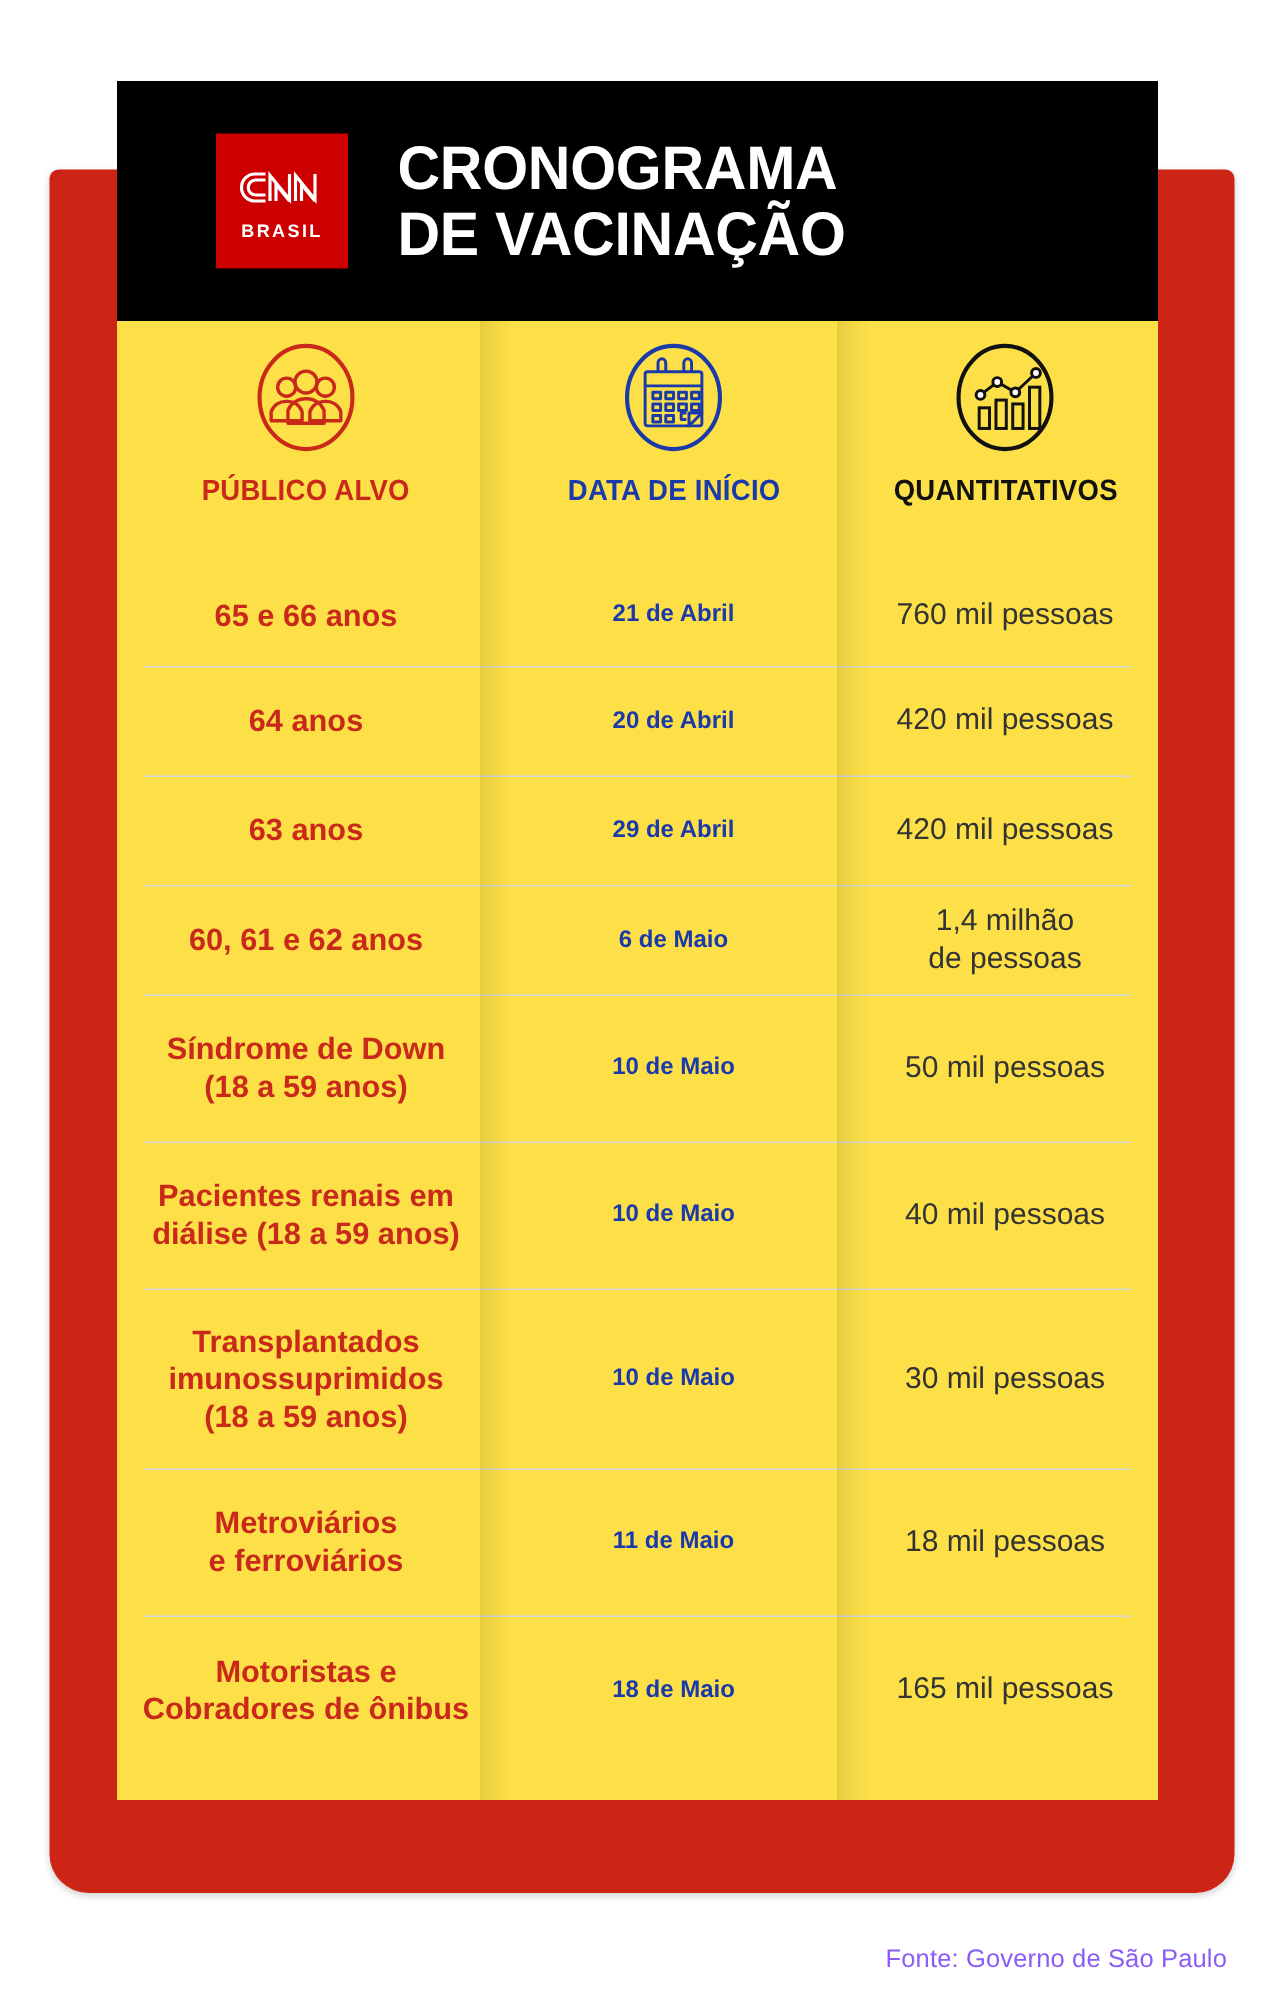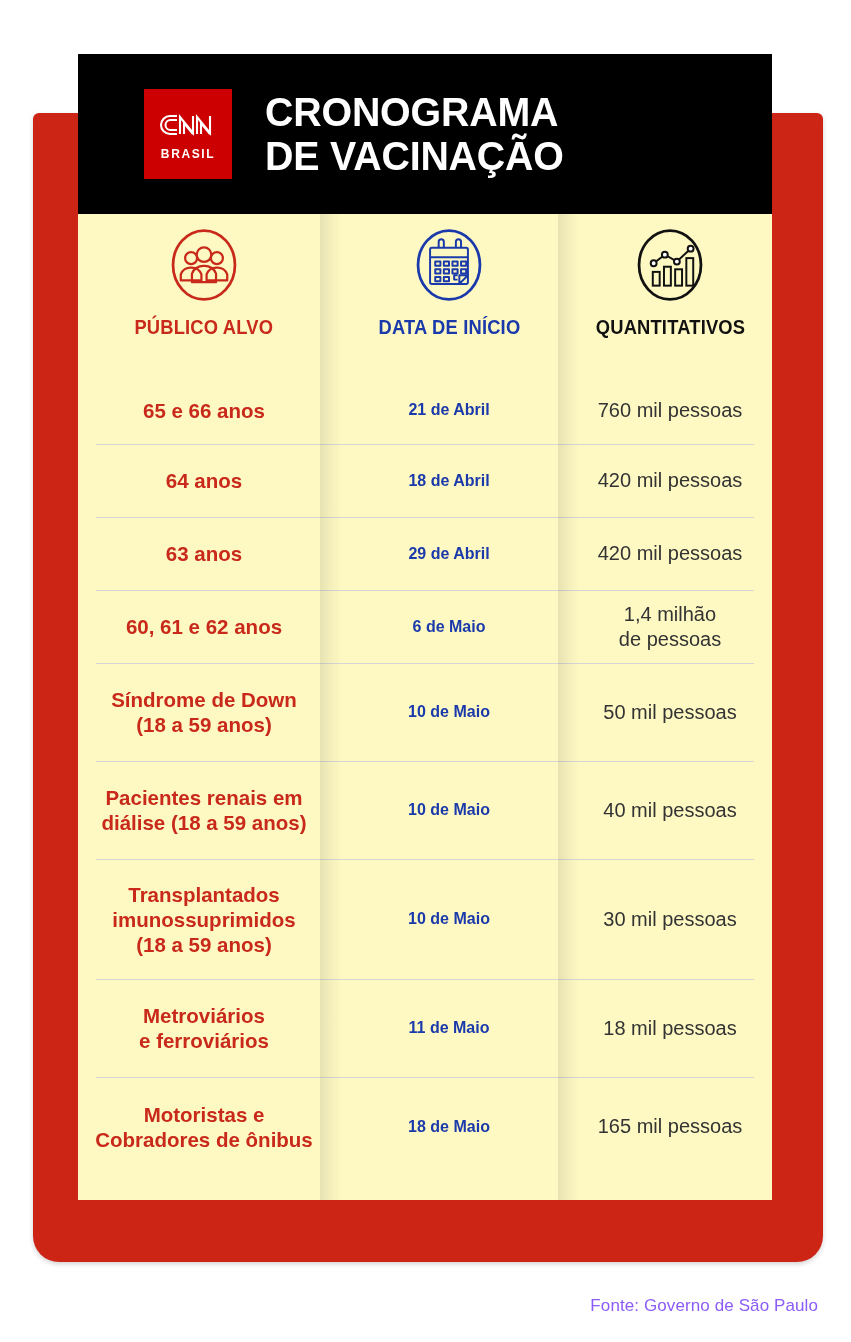--- a/index.html
+++ b/index.html
@@ -27,21 +27,21 @@
     box-shadow: 0 2px 5px rgba(0,0,0,0.18);
   }
 
   
   #content-panel {
     position: absolute;
     left: 78px;
     top: 214px;
     width: 694px;
     height: 986px;
-    background: #fef9c3;
+    background: #fde047;
   }
 
   
   .col-shadow {
     position: absolute;
     top: 0;
     bottom: 0;
     width: 22px;
     pointer-events: none;
   }
@@ -273,21 +273,21 @@
   <div id="rows">
 
     <div class="data-row" style="height:68px">
       <div class="cell c1">65 e 66 anos</div>
       <div class="cell c2">21 de Abril</div>
       <div class="cell c3">760 mil pessoas</div>
     </div>
 
     <div class="data-row" style="height:73px">
       <div class="cell c1">64 anos</div>
-      <div class="cell c2">18 de Abril</div>
+      <div class="cell c2">20 de Abril</div>
       <div class="cell c3">420 mil pessoas</div>
     </div>
 
     <div class="data-row" style="height:73px">
       <div class="cell c1">63 anos</div>
       <div class="cell c2">29 de Abril</div>
       <div class="cell c3">420 mil pessoas</div>
     </div>
 
     <div class="data-row" style="height:73px">

